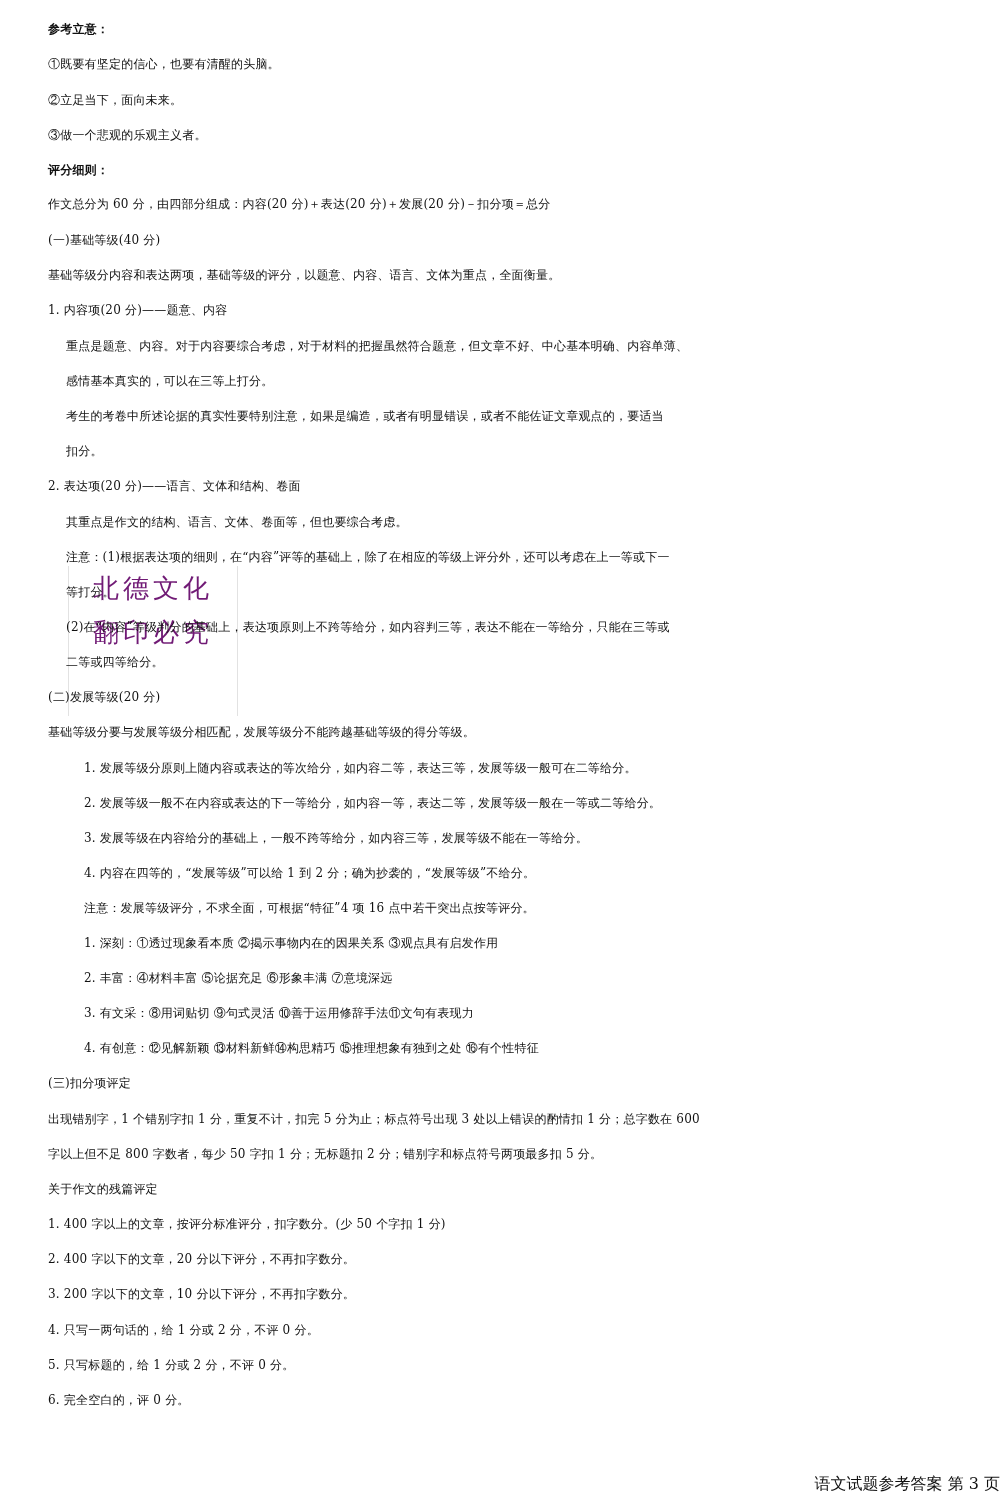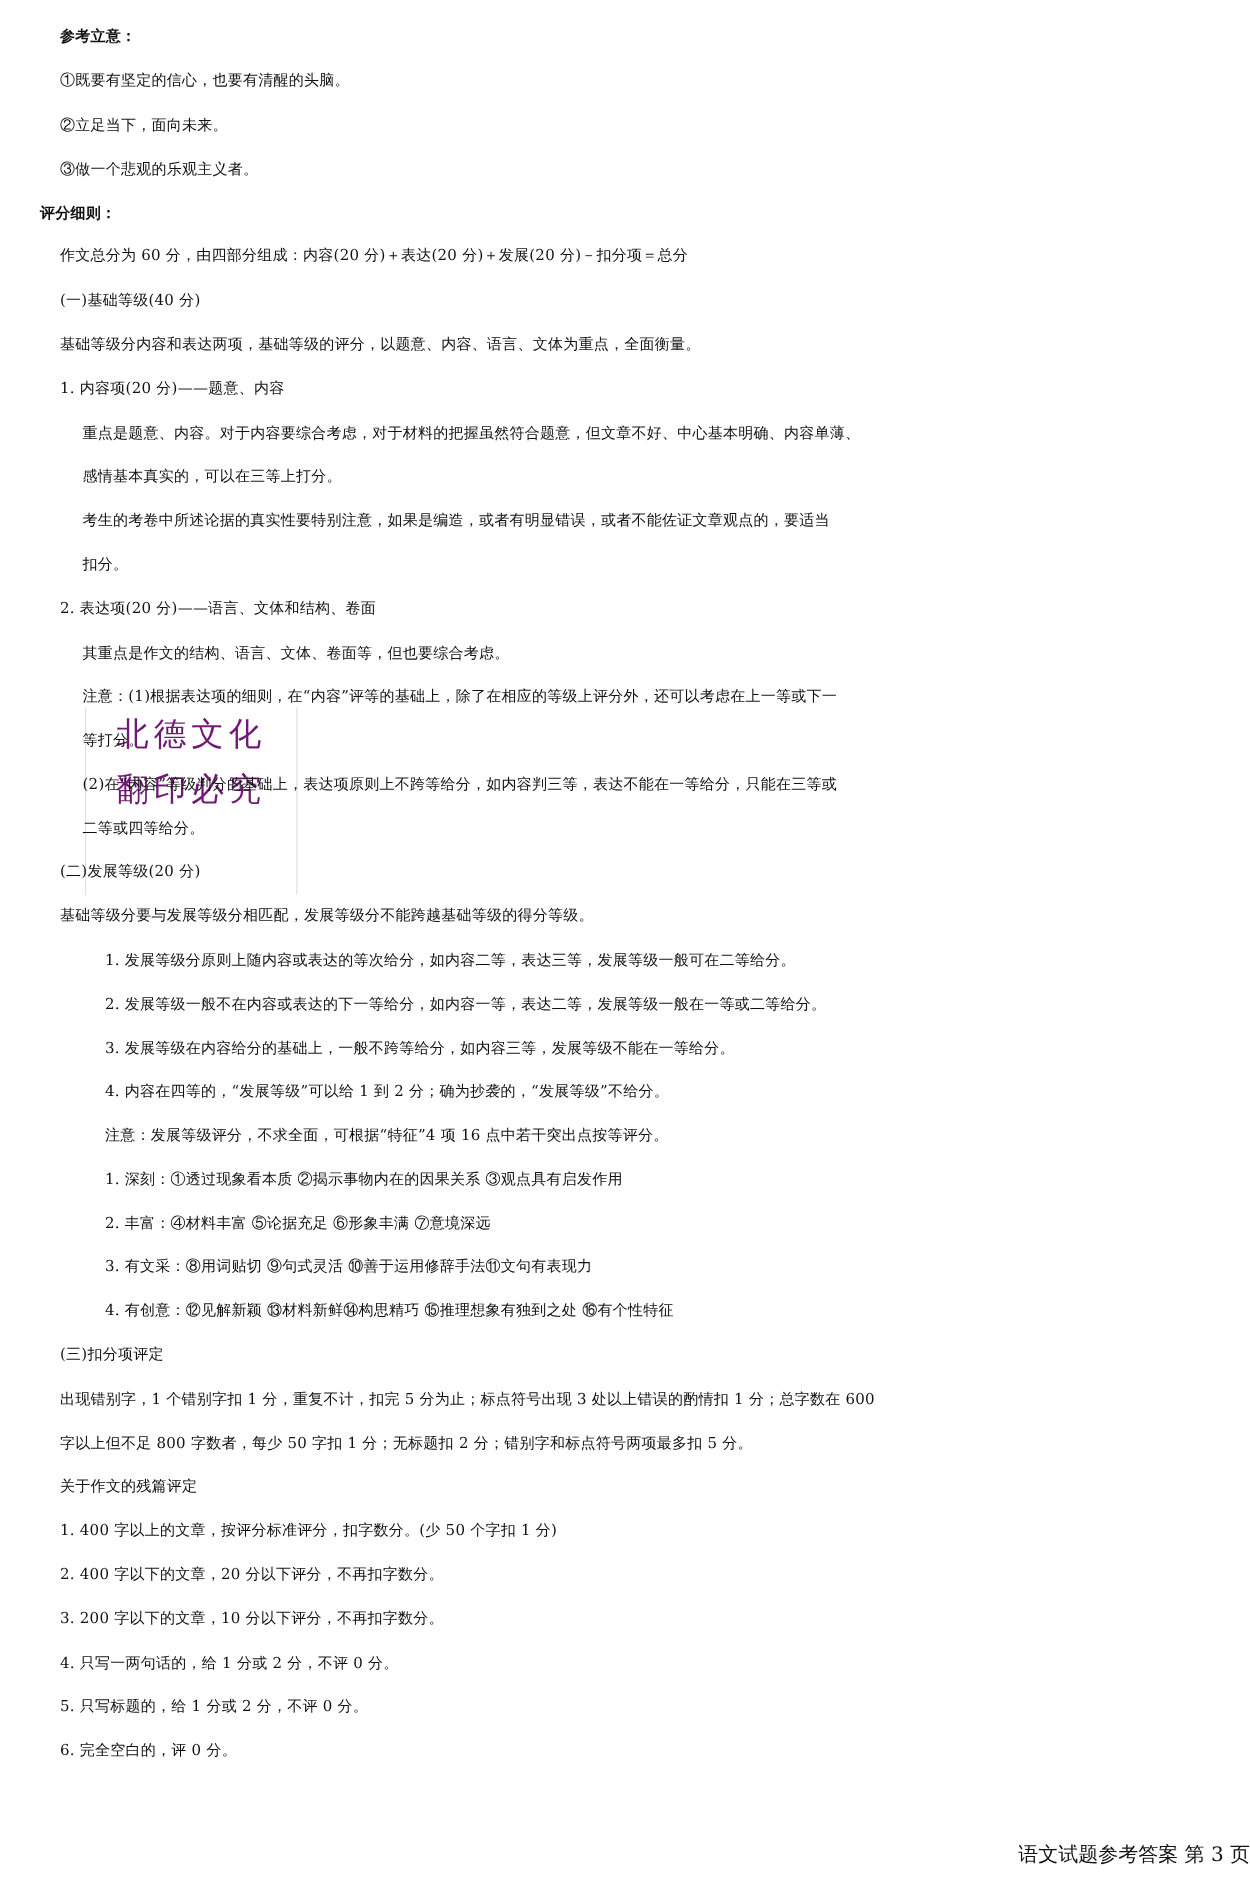--- a/index.html
+++ b/index.html
@@ -17,21 +17,21 @@
 
 <div class="watermark">
   <div>北德文化</div>
   <div>翻印必究</div>
 </div>
 
 <div class="line bold" style="left:48px;top:17px;">参考立意：</div>
 <div class="line" style="left:48px;top:52px;">①既要有坚定的信心，也要有清醒的头脑。</div>
 <div class="line" style="left:48px;top:88px;">②立足当下，面向未来。</div>
 <div class="line" style="left:48px;top:123px;">③做一个悲观的乐观主义者。</div>
-<div class="line bold" style="left:32px;top:158px;">评分细则：</div>
+<div class="line bold" style="left:48px;top:158px;">评分细则：</div>
 <div class="line" style="left:48px;top:192px;">作文总分为 60 分，由四部分组成：内容(20 分)＋表达(20 分)＋发展(20 分)－扣分项＝总分</div>
 
 <div class="line" style="left:48px;top:228px;">(一)基础等级(40 分)</div>
 <div class="line" style="left:48px;top:263px;">基础等级分内容和表达两项，基础等级的评分，以题意、内容、语言、文体为重点，全面衡量。</div>
 
 <div class="line" style="left:48px;top:298px;">1. 内容项(20 分)——题意、内容</div>
 <div class="line" style="left:66px;top:334px;">重点是题意、内容。对于内容要综合考虑，对于材料的把握虽然符合题意，但文章不好、中心基本明确、内容单薄、</div>
 <div class="line" style="left:66px;top:369px;">感情基本真实的，可以在三等上打分。</div>
 <div class="line" style="left:66px;top:404px;">考生的考卷中所述论据的真实性要特别注意，如果是编造，或者有明显错误，或者不能佐证文章观点的，要适当</div>
 <div class="line" style="left:66px;top:439px;">扣分。</div>

